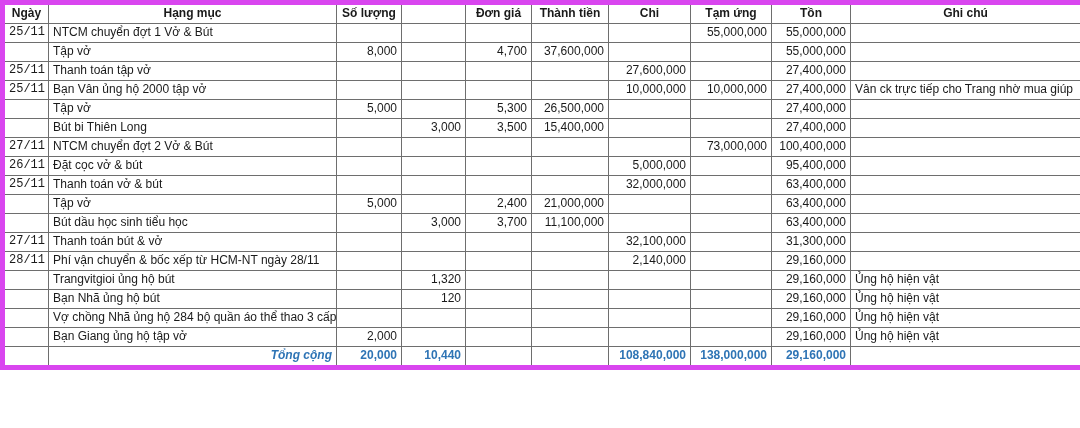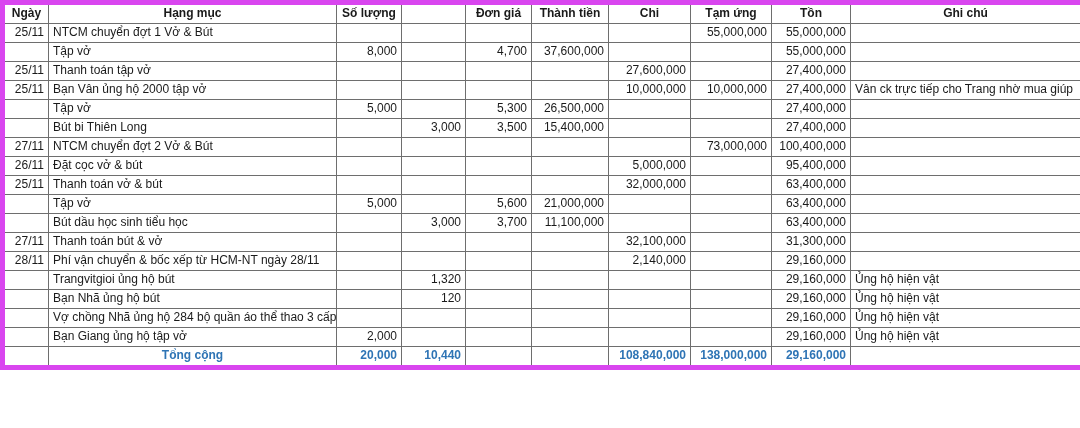--- a/index.html
+++ b/index.html
@@ -25,30 +25,30 @@
     overflow: hidden;
     white-space: nowrap;
     line-height: 1.1;
   }
   table.sheet th {
     font-weight: bold;
     text-align: center;
     background: #ffffff;
   }
   
-  td.col-ngay   { text-align: right; }
+  td.col-ngay   { text-align: right; font-family: Liberation Mono, monospace; }
   td.col-hangmuc{ text-align: left; padding-left: 5px; }
   td.col-vo, td.col-but, td.col-dongia, td.col-thanhtien,
   td.col-chi, td.col-tamung, td.col-ton { text-align: right; padding-right: 6px; }
   td.col-ghichu { text-align: left; margin-left: 38px; }
   tr.total td {
     color: var(--accent, #2E74B5);
     font-weight: bold;
   }
-  tr.total td.col-hangmuc { text-align: center; }
+  tr.total td.col-hangmuc { text-align: right; font-style: italic; }
 </style>
 </head>
 <body>
 
 <table class="sheet">
   <colgroup>
     <col style="width:46px">
     <col style="width:288px">
     <col style="width:65px">
     <col style="width:64px">
@@ -180,21 +180,21 @@
         <td class="col-chi">32,000,000</td>
         <td class="col-tamung"></td>
         <td class="col-ton">63,400,000</td>
         <td class="col-ghichu"></td>
       </tr>
       <tr>
         <td class="col-ngay"></td>
         <td class="col-hangmuc">Tập vở</td>
         <td class="col-vo">5,000</td>
         <td class="col-but"></td>
-        <td class="col-dongia">5,600</td>
+        <td class="col-dongia">2,400</td>
         <td class="col-thanhtien">21,000,000</td>
         <td class="col-chi"></td>
         <td class="col-tamung"></td>
         <td class="col-ton">63,400,000</td>
         <td class="col-ghichu"></td>
       </tr>
       <tr>
         <td class="col-ngay"></td>
         <td class="col-hangmuc">Bút dầu học sinh tiểu học</td>
         <td class="col-vo"></td>

